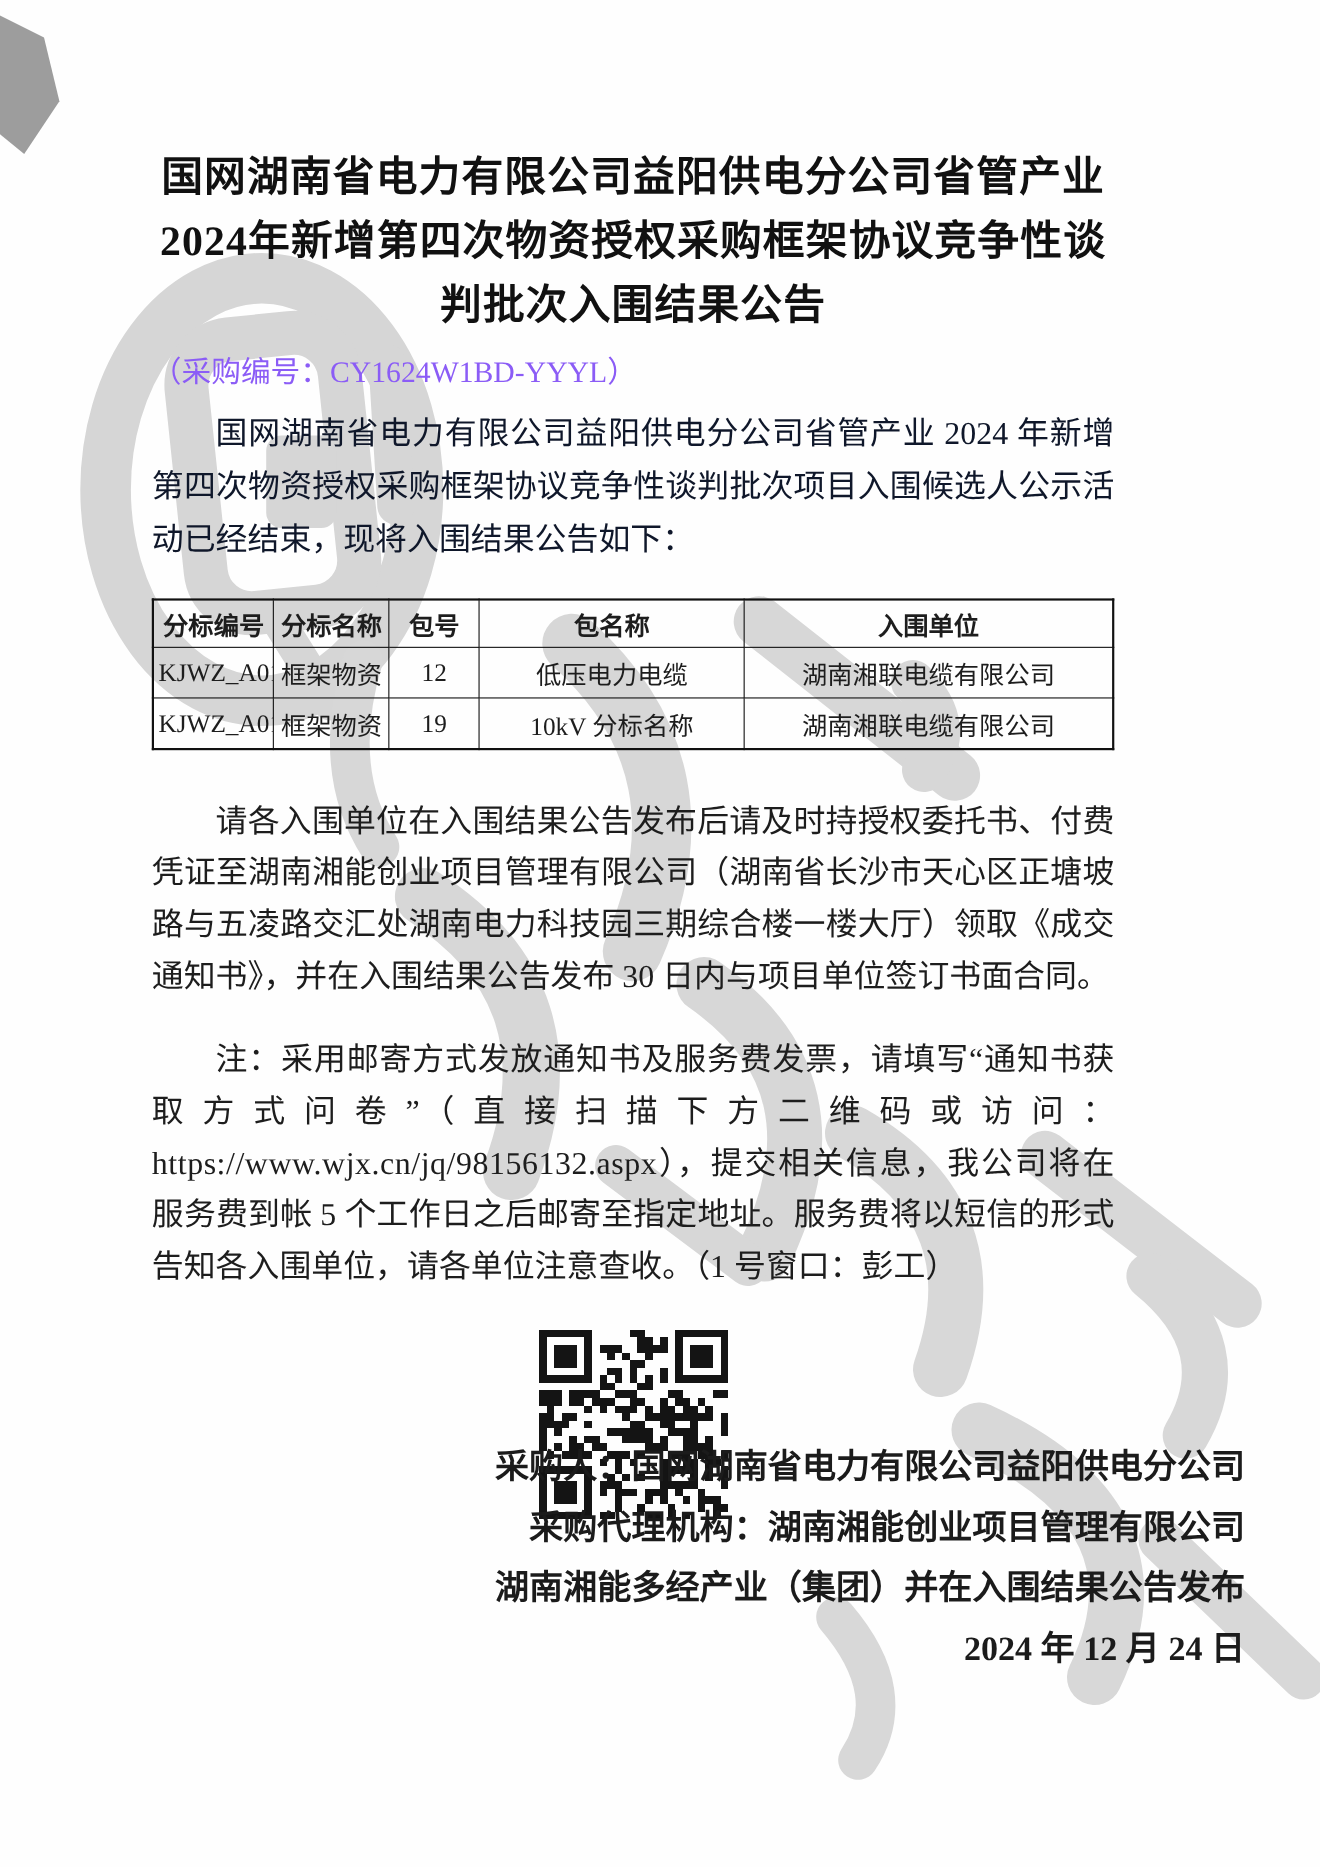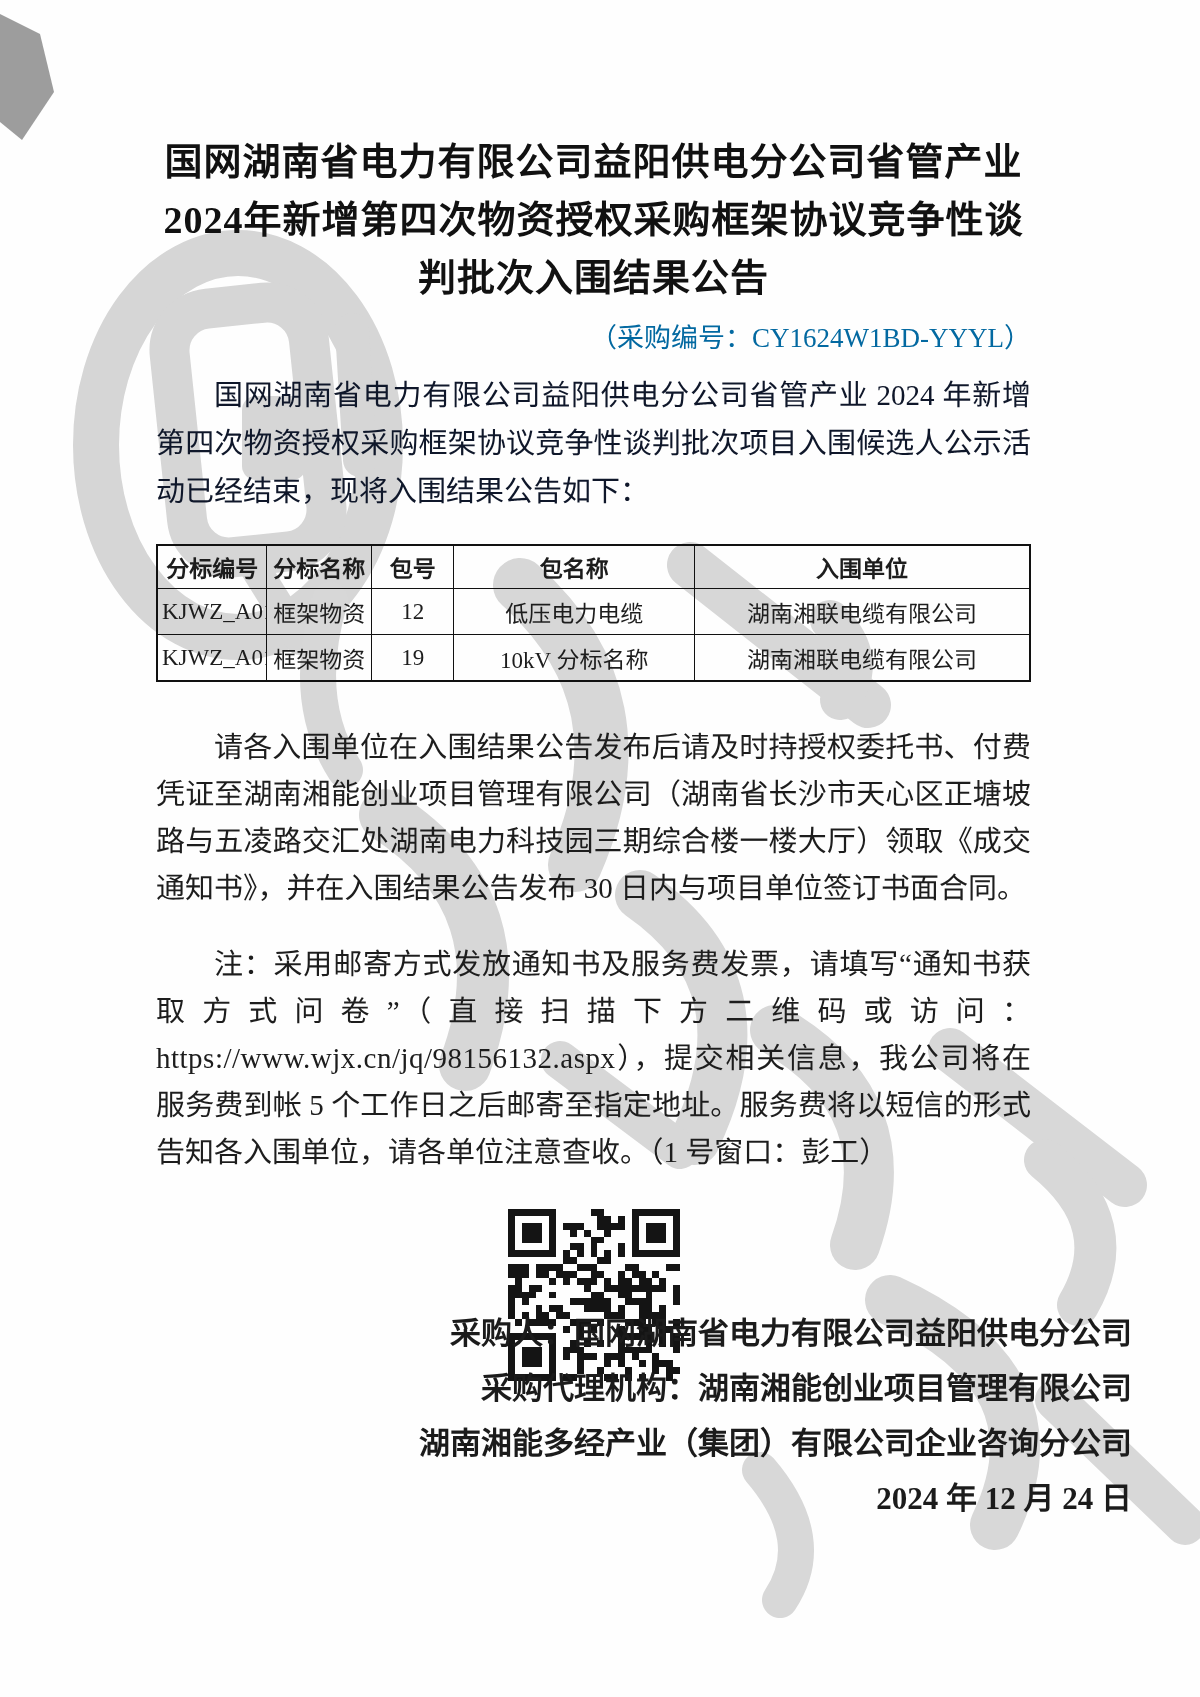--- a/index.html
+++ b/index.html
@@ -12,30 +12,30 @@
     overflow:hidden;
   }
   .page{position:absolute;inset:0;background:#fefefe;}
   
   .watermark{
     position:absolute;inset:0;z-index:0;pointer-events:none;
   }
   .watermark svg{position:absolute;left:0;top:0;}
   
   .doc{
-    position:absolute;left:156px;top:0;width:875px;z-index:1;
+    position:absolute;left:138px;top:0;width:875px;z-index:1;
   }
   .title{
     margin-top:133px;
     font-size:38px;font-weight:700;line-height:58px;
     text-align:center;color:#111;
     letter-spacing:1px;
   }
   .subtitle{
-    margin-top:14px;font-size:27px;line-height:34px;text-align:right;color:#0369a1;
+    margin-top:14px;font-size:27px;line-height:34px;text-align:left;color:#8b5cf6;
   }
   .intro{
     margin-top:16px;font-size:29px;line-height:48px;
     text-align:justify;text-indent:2em;color:#0f172a;
   }
   table.results{
     margin-top:17px;width:100%;border-collapse:collapse;table-layout:fixed;
     background:rgba(255,255,255,0.0);
   }
   table.results th,table.results td{
@@ -471,17 +471,17 @@
           <rect x="133" y="168" width="7" height="7"></rect>
           <rect x="161" y="168" width="7" height="7"></rect>
         </svg>
       </div>
 
   </div>
 
   <div class="footer">
     <div class="line">采购人：国网湖南省电力有限公司益阳供电分公司</div>
     <div class="line">采购代理机构：湖南湘能创业项目管理有限公司</div>
-    <div class="line">湖南湘能多经产业（集团）有限公司企业咨询分公司</div>
+    <div class="line">湖南湘能多经产业（集团）并在入围结果公告发布</div>
     <div class="line">2024 年 12 月 24 日</div>
   </div>
 
 </div>
 
 </body></html>

